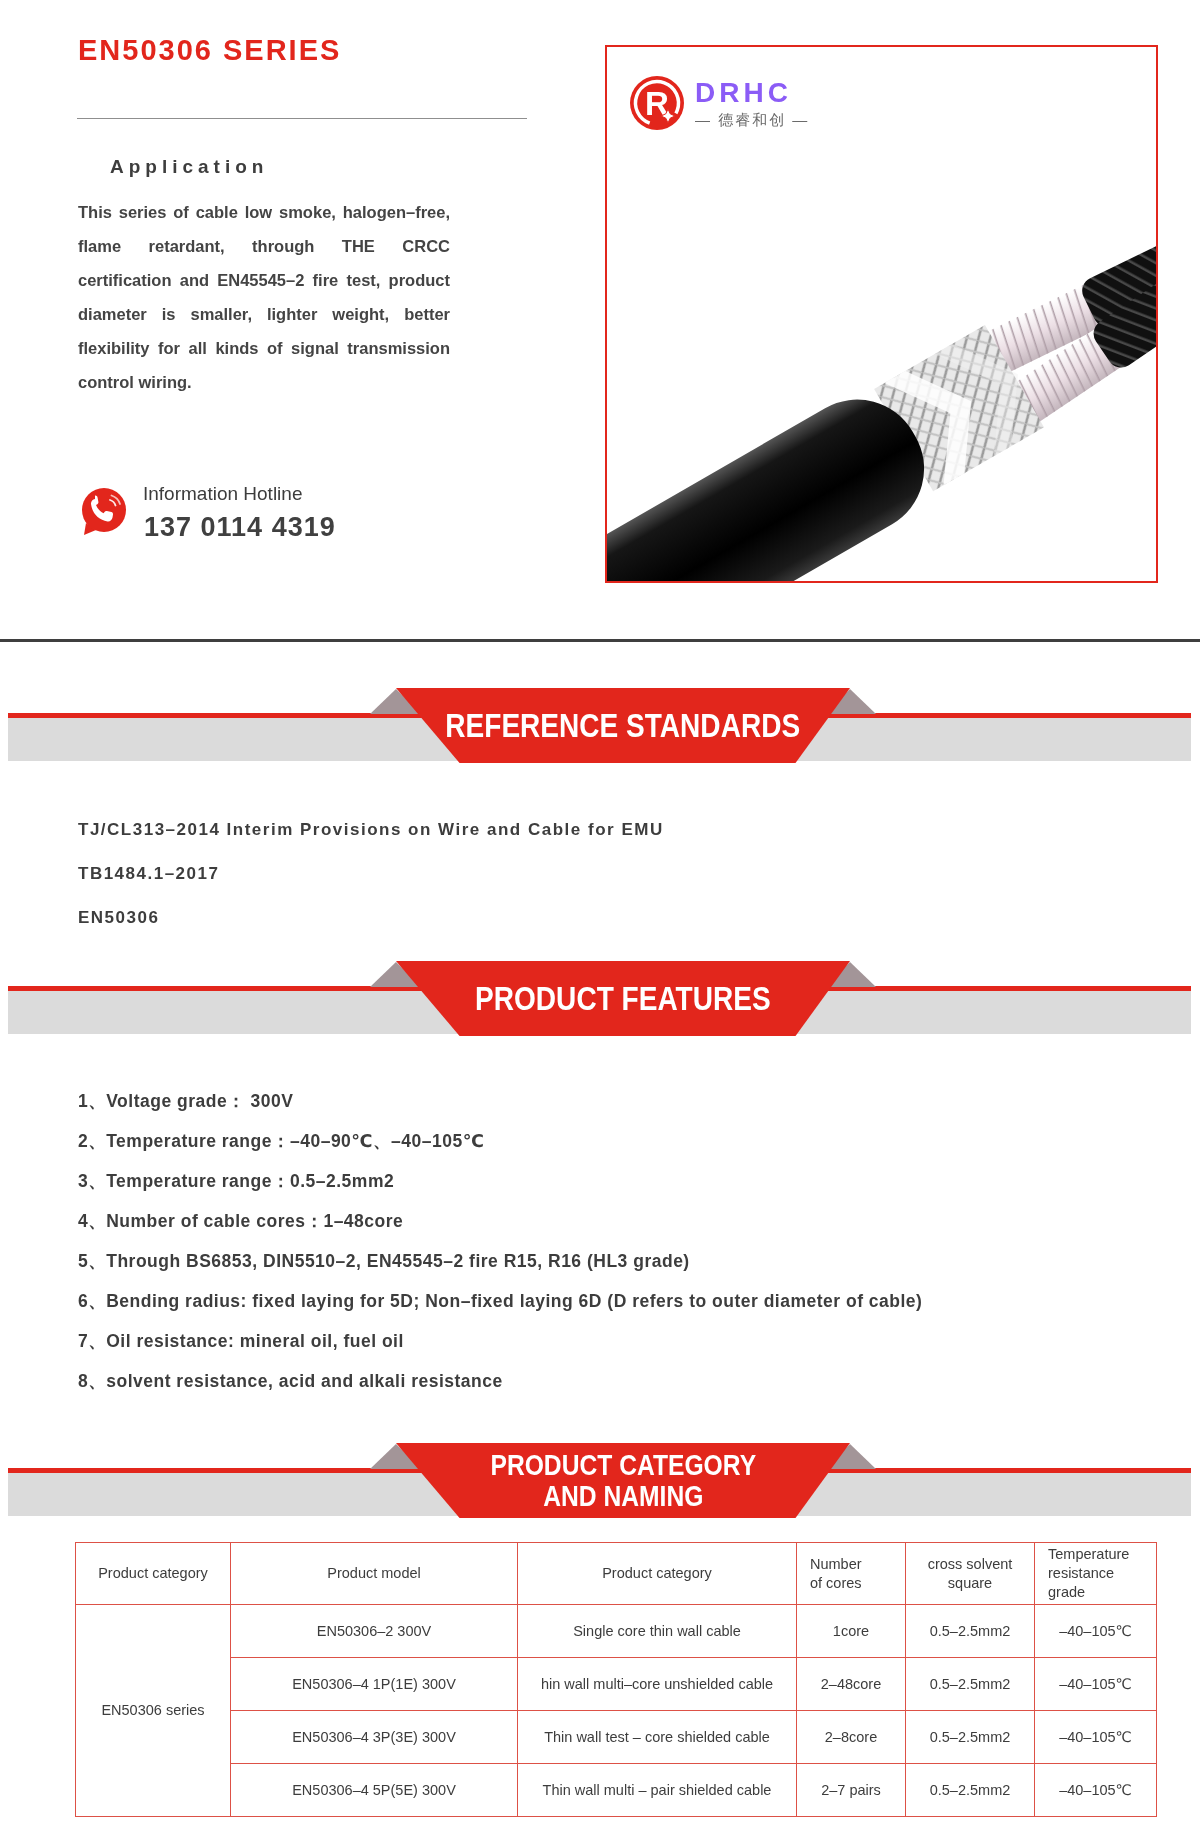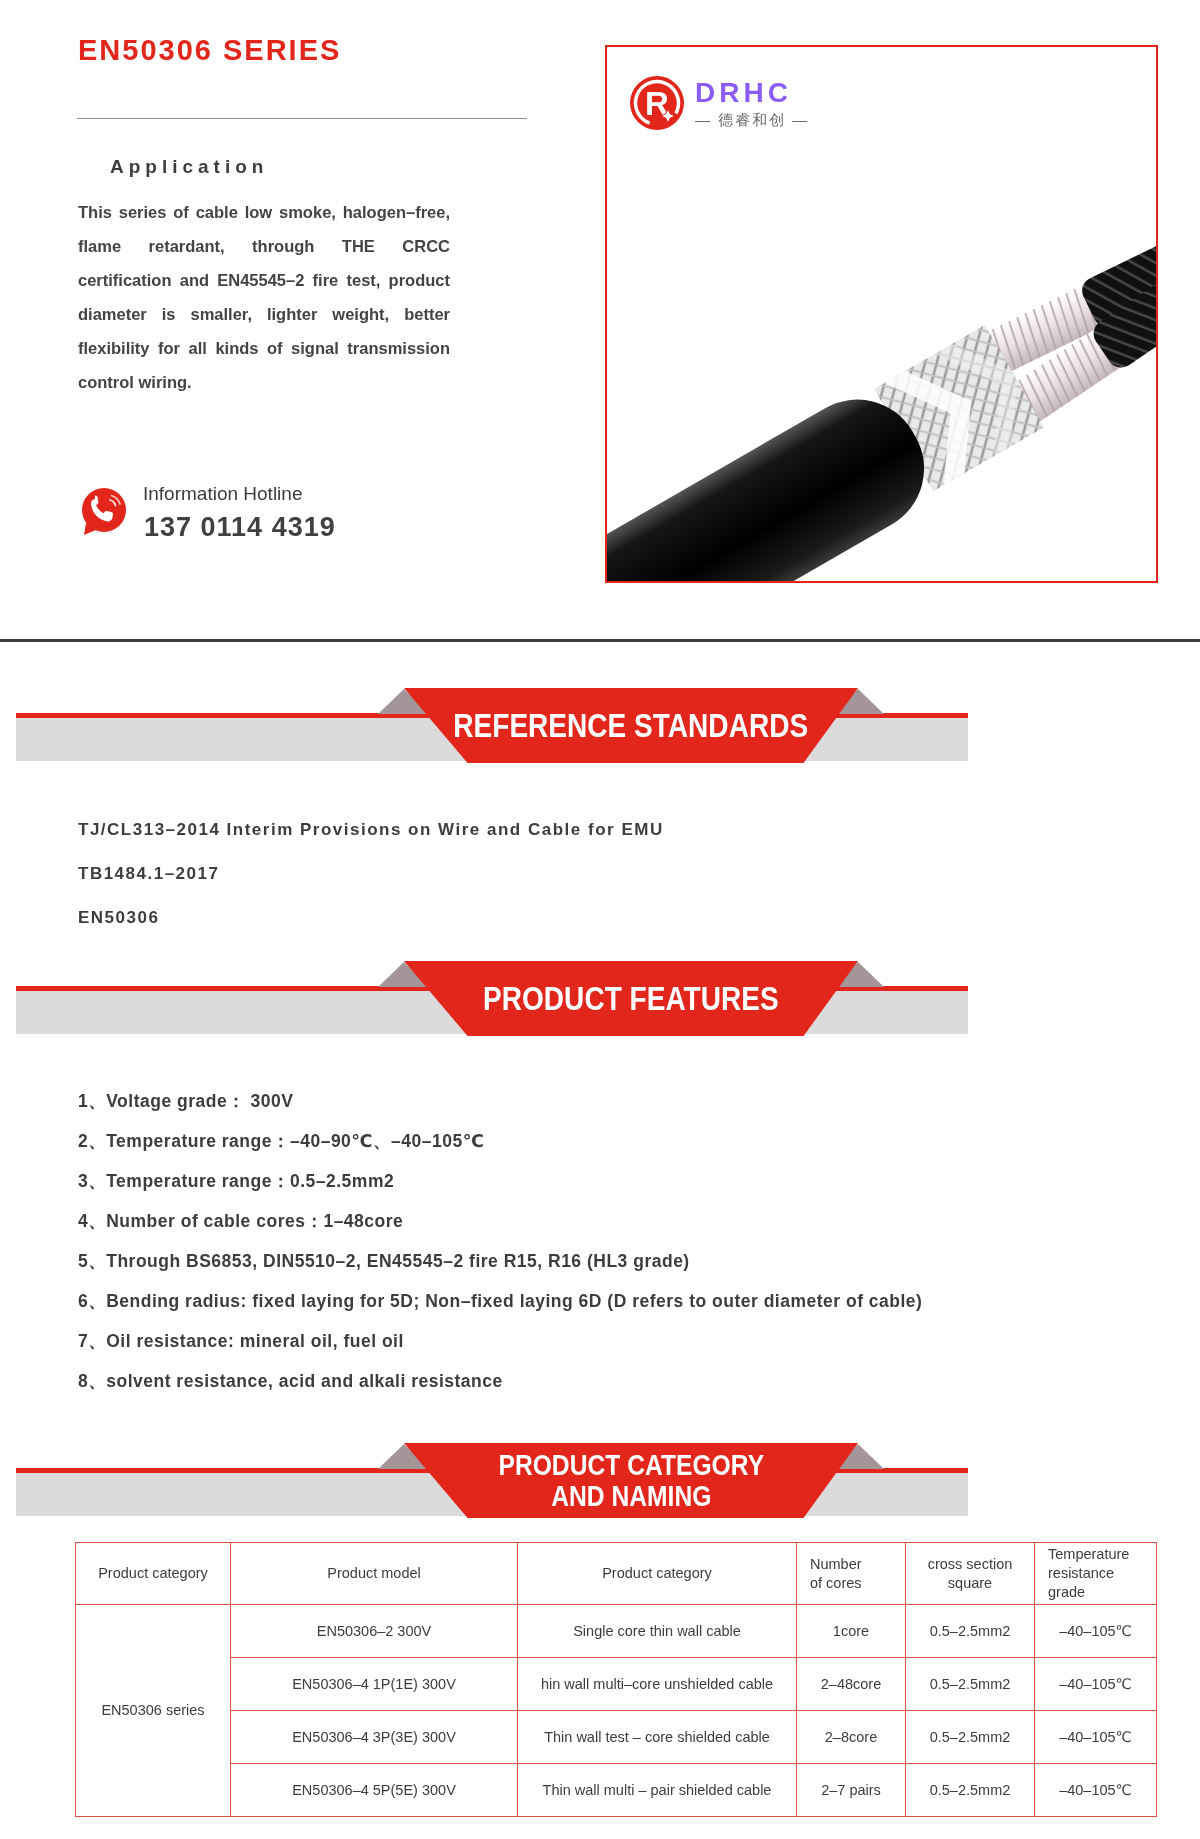--- a/index.html
+++ b/index.html
@@ -24,21 +24,21 @@
   .logo-row { position:absolute; left:22px; top:28px; display:flex; align-items:flex-start; }
   .logo-mark { width:56px; height:56px; }
   .logo-txt { margin-left:10px; padding-top:4px; }
   .logo-name { font-size:28px; font-weight:bold; letter-spacing:4px; color:#8b5cf6; line-height:28px; }
   .logo-cn { font-size:15px; letter-spacing:2px; color:#6a6a6a; margin-top:4px; }
   .cable { position:absolute; left:0px; bottom:0px; width:549px; height:420px; }
 
   .dark-rule { left:0; top:639px; width:1200px; height:3px; background:#3f3f3f; }
 
   
-  .ribbon { position:absolute; left:16px; width:952px; height:75px; }
+  .ribbon { position:absolute; left:8px; width:1183px; height:75px; }
   .ribbon .hline { position:absolute; left:0; top:25px; width:100%; height:5px; background:#e2261c; }
   .ribbon .band  { position:absolute; left:0; top:30px; width:100%; height:43px; background:#dbdbdb; }
   .ribbon .fold  { position:absolute; top:1px; width:52px; height:25px; background:#a39598;
                    clip-path:polygon(50% 0, 100% 100%, 0 100%); }
   .ribbon .fold-l { left:362px; }
   .ribbon .fold-r { left:816px; }
   .ribbon .trap  { position:absolute; left:388px; top:0; width:454px; height:75px; background:#e2261c;
                    clip-path:polygon(0 0, 100% 0, 88% 100%, 14% 100%);
                    display:flex; flex-direction:column; align-items:center; justify-content:center; }
   .ribbon .trap .txt { color:#fff; font-weight:bold; font-size:33px; line-height:34px;
@@ -204,21 +204,21 @@
   <tbody>
       <tr class="hdr">
     <td>Product category</td>
     <td>Product model</td>
     <td>Product category</td>
     <td class="al">
       <span>Number</span><br>
       <span>of cores</span>
     </td>
     <td>
-      <span>cross section</span><br>
+      <span>cross solvent</span><br>
       <span>square</span>
     </td>
     <td class="al">
       <span>Temperature</span><br>
       <span>resistance grade</span>
     </td>
   </tr>
   <tr class="row">
     <td rowspan="4" class="series-cell">EN50306 series</td>
     <td>EN50306–2 300V</td>

